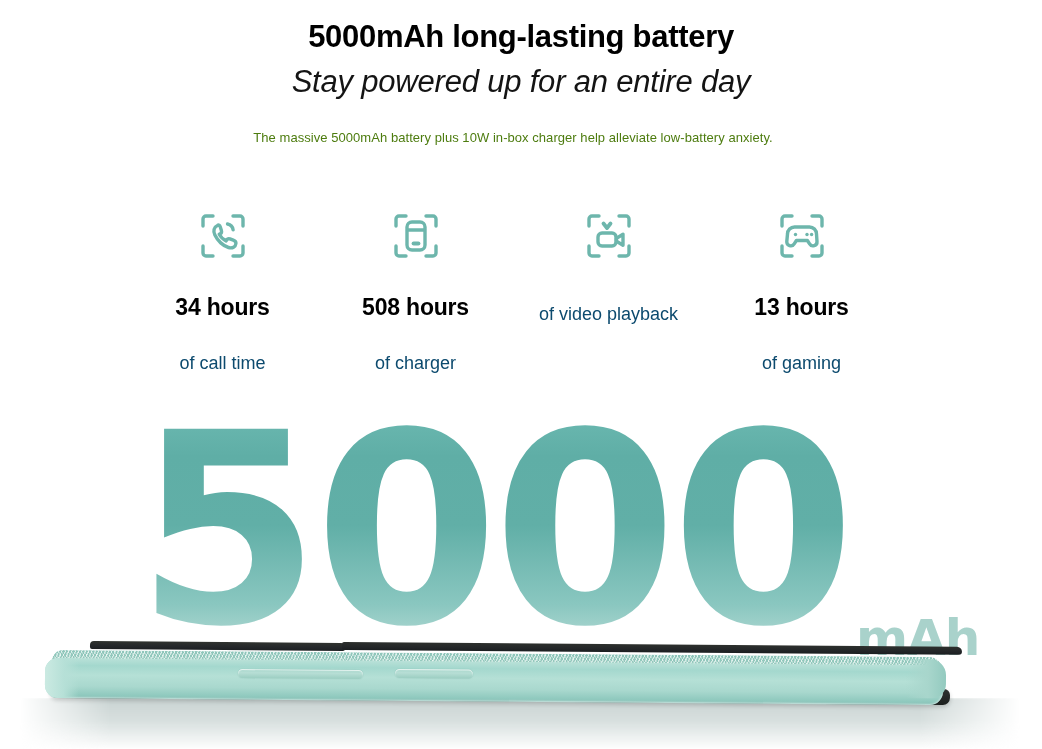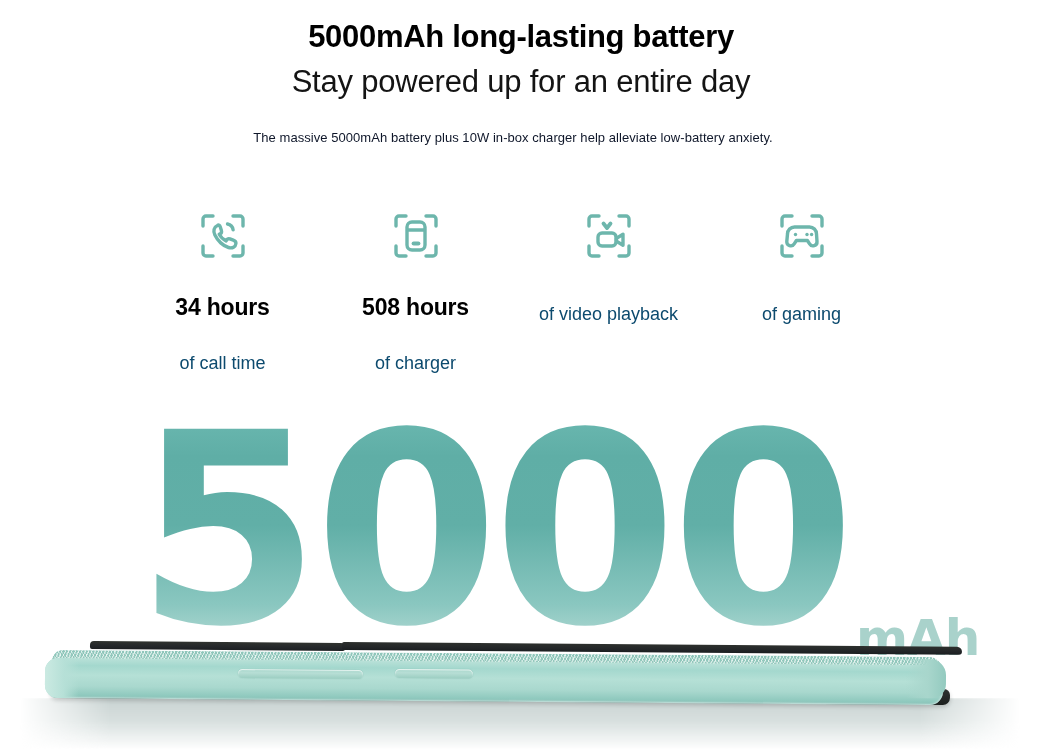--- a/index.html
+++ b/index.html
@@ -41,25 +41,26 @@
     line-height: 1.25;
     margin: 0;
   }
   .subtitle {
     font-size: 31px;
     font-weight: 400;
     color: #141414;
     line-height: 1.3;
     margin: 5px 0 0 0;
     letter-spacing: -0.2px;
+    font-style: italic;
   }
   .lede {
     font-size: 13px;
     font-weight: 400;
-    color: #0f172a;
+    color: #4d7c0f;
     margin: 28px 16px 0 0;
     letter-spacing: 0.05px;
   }
 
   
   .stats {
     position: absolute;
     top: 200px;
     left: 126px;
     width: 772px;
@@ -323,20 +324,21 @@
           <path d="M16 26 V19 a3 3 0 0 1 3-3 h7"></path>
           <path d="M56 26 V19 a3 3 0 0 0-3-3 h-7"></path>
           <path d="M16 46 v7 a3 3 0 0 0 3 3 h7"></path>
           <path d="M56 46 v7 a3 3 0 0 1-3 3 h-7"></path>
           <path d="M28.5 27 h15 a7 7 0 0 1 7 7 l0.5 7.5 a4 4 0 0 1 -7.4 2.4 l-2.2 -3.4 h-11 l-2.2 3.4 a4 4 0 0 1 -7.4 -2.4 l0.7 -7.5 a7 7 0 0 1 7 -7 z"></path>
           <circle cx="29.5" cy="34.5" r="1.7" fill="#6DB6AC" stroke="none"></circle>
           <circle cx="41" cy="34.5" r="1.7" fill="#6DB6AC" stroke="none"></circle>
           <circle cx="45.6" cy="34.5" r="1.7" fill="#6DB6AC" stroke="none"></circle>
         </svg>
       </span>
+      <div class="stat-value">13 hours</div>
       <div class="stat-label">of gaming</div>
     </div>
 
   </div>
 
   <div class="hero-number-wrap">
     <div class="hero-number">5000</div>
     <div class="hero-unit">mAh</div>
   </div>
 

